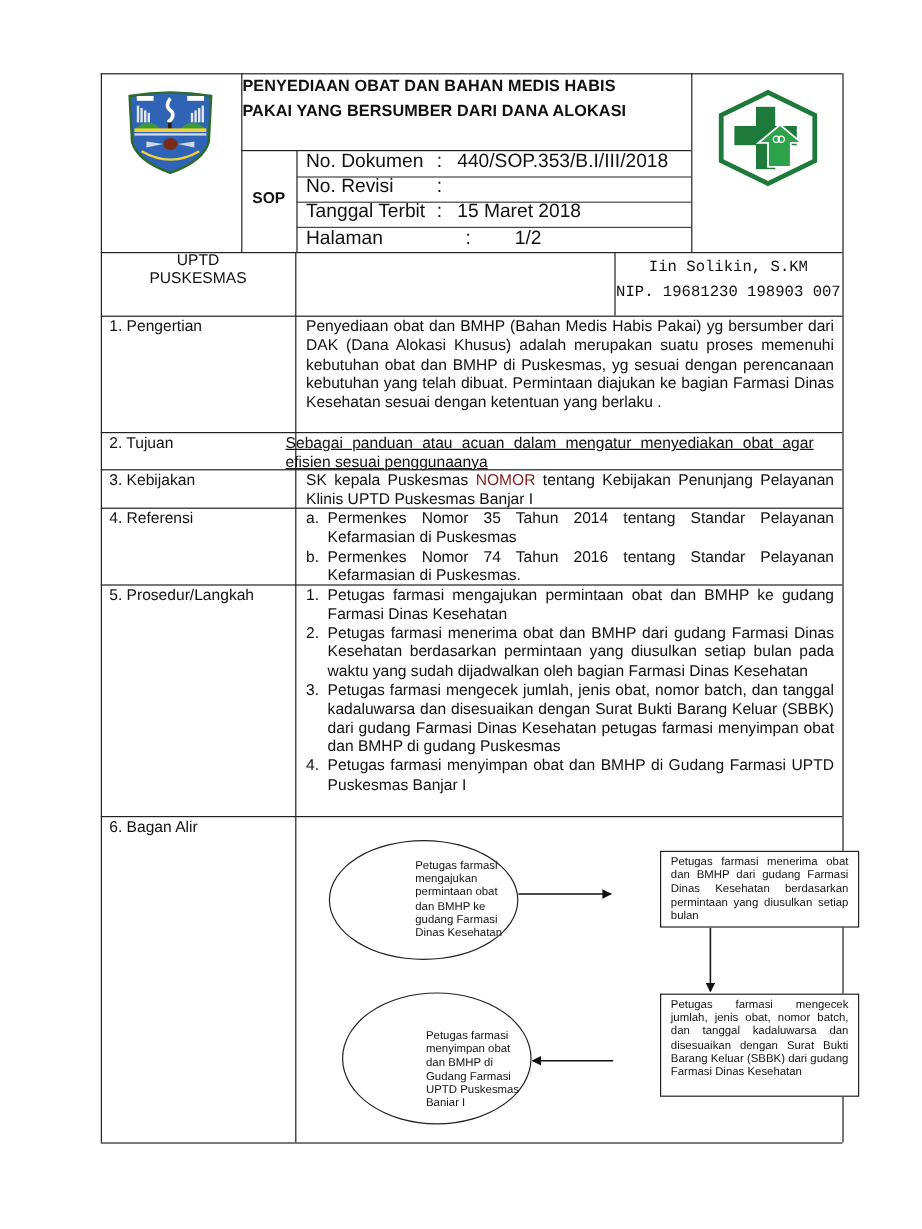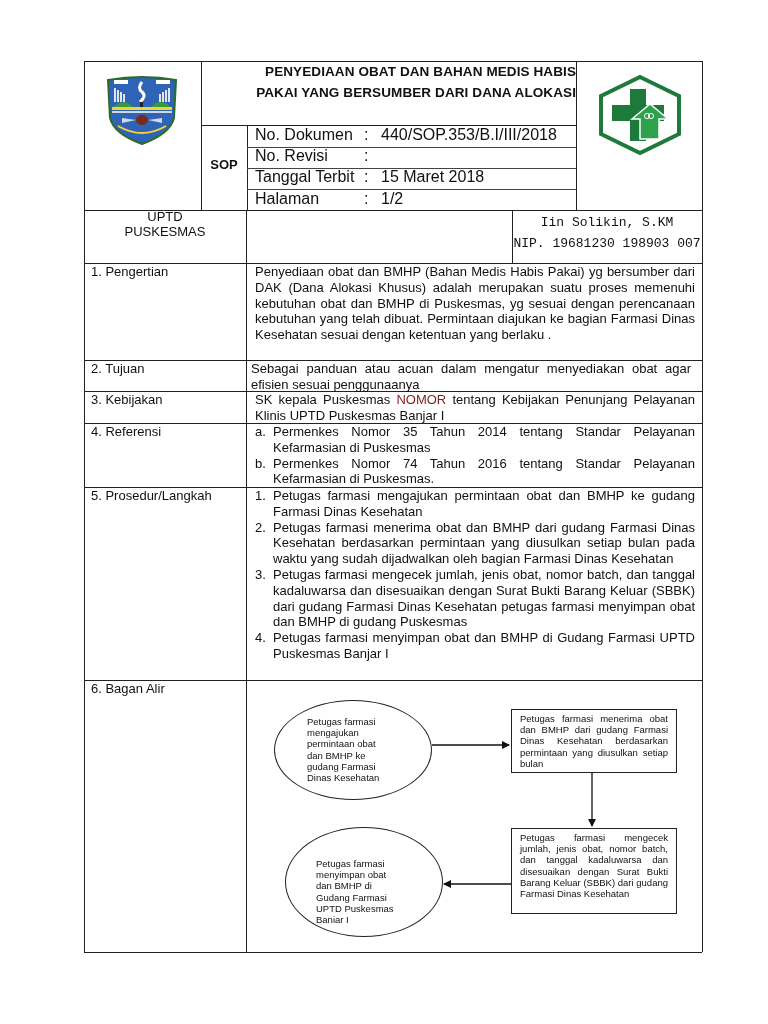--- a/index.html
+++ b/index.html
@@ -4,29 +4,29 @@
 <style>
   html, body { margin:0; padding:0; }
   body {
     width:768px; height:1024px; background:#ffffff; position:relative; overflow:hidden;
     font-family:"Liberation Sans", sans-serif; color:#111;
   }
   .abs { position:absolute; box-sizing:border-box; }
   .line-h { position:absolute; height:0; border-top:1.4px solid #222; }
   .line-v { position:absolute; width:0; border-left:1.4px solid #222; }
   .thin-h { position:absolute; height:0; border-top:1px solid #444; }
-  .title { font-weight:bold; font-size:13.5px; text-align:right; line-height:20.5px; letter-spacing:0.1px; }
+  .title { font-weight:bold; font-size:13.5px; text-align:left; line-height:20.5px; letter-spacing:0.1px; }
   .meta { font-size:16px; line-height:21px; }
   .lbl { font-size:13px; line-height:15.5px; }
   .body13 { font-size:13px; line-height:15.8px; text-align:justify; }
   .hang { display:flex; }
   .hang .num { width:18px; flex:0 0 18px; }
   .hang .txt { flex:1; text-align:justify; }
   .red { color:#7f1d1d; }
-  .flow { font-size:9.5px; line-height:11.2px; }
+  .flow { font-size:9.5px; line-height:11.2px;margin-left:39px; }
   .flowbox { position:absolute; box-sizing:border-box; border:1.3px solid #222; padding:3px 8px; background:#fff; text-align:justify; }
   .ellipse { position:absolute; border:1.2px solid #222; border-radius:50%; box-sizing:border-box; background:#fff; }
 </style>
 </head>
 <body>
 
 <div>
 
   <div class="line-h" style="left:84px; width:618px; top:61px;"></div>
   <div class="line-h" style="left:84px; width:618px; top:952px;"></div>
@@ -109,41 +109,41 @@
   <div style="display:flex; height:21.2px;">
     <span style="width:109px;">No. Revisi</span>
     <span style="width:17px;">:</span>
     <span></span>
   </div>
   <div style="display:flex; height:21.2px;">
     <span style="width:109px;">Tanggal Terbit</span>
     <span style="width:17px;">:</span>
     <span>15 Maret 2018</span>
   </div>
-  <div style="display:flex; height:21.2px;">
+  <div style="display:flex; height:21.2px;gap:24px;">
     <span style="width:109px;">Halaman</span>
     <span style="width:17px;">:</span>
     <span>1/2</span>
   </div>
 </div>
 
 <div class="abs" style="left:84px; top:209px; width:162px; text-align:center; font-size:13px;">
   <div style="line-height:15px;">UPTD</div>
   <div style="line-height:15px;">PUSKESMAS</div>
 </div>
 <div class="abs" style="left:512px; top:212px; width:190px; text-align:center; font-size:13px; line-height:21px;font-family:Liberation Mono, monospace;">
   <div>Iin Solikin, S.KM</div>
   <div>NIP. 19681230 198903 007</div>
 </div>
 
 <div class="abs lbl" style="left:91px; top:264px;">1. Pengertian</div>
 <div class="abs body13" style="left:255px; top:264px; width:440px;">Penyediaan obat dan BMHP (Bahan Medis Habis Pakai) yg bersumber dari DAK (Dana Alokasi Khusus) adalah merupakan suatu proses memenuhi kebutuhan obat dan BMHP di Puskesmas, yg sesuai dengan perencanaan kebutuhan yang telah dibuat. Permintaan diajukan ke bagian Farmasi Dinas Kesehatan sesuai dengan ketentuan yang berlaku .</div>
 
 <div class="abs lbl" style="left:91px; top:361px;">2. Tujuan</div>
-<div class="abs body13" style="left:251px; top:361px; width:440px;">Sebagai panduan atau acuan dalam mengatur menyediakan obat agar efisien sesuai penggunaanya</div>
+<div class="abs body13" style="left:238px; top:361px; width:440px;text-decoration:underline;">Sebagai panduan atau acuan dalam mengatur menyediakan obat agar efisien sesuai penggunaanya</div>
 
 <div class="abs lbl" style="left:91px; top:392px;">3. Kebijakan</div>
 <div class="abs body13" style="left:255px; top:392px; width:440px;"><span>SK kepala Puskesmas </span><span class="red">NOMOR</span><span> tentang Kebijakan Penunjang Pelayanan Klinis UPTD Puskesmas Banjar I</span></div>
 
 <div class="abs lbl" style="left:91px; top:424px;">4. Referensi</div>
 <div class="abs body13" style="left:255px; top:424px; width:440px;">
   <div class="hang">
     <span class="num">a.</span>
     <span class="txt">Permenkes Nomor 35 Tahun 2014 tentang Standar Pelayanan Kefarmasian di Puskesmas</span>
   </div>

